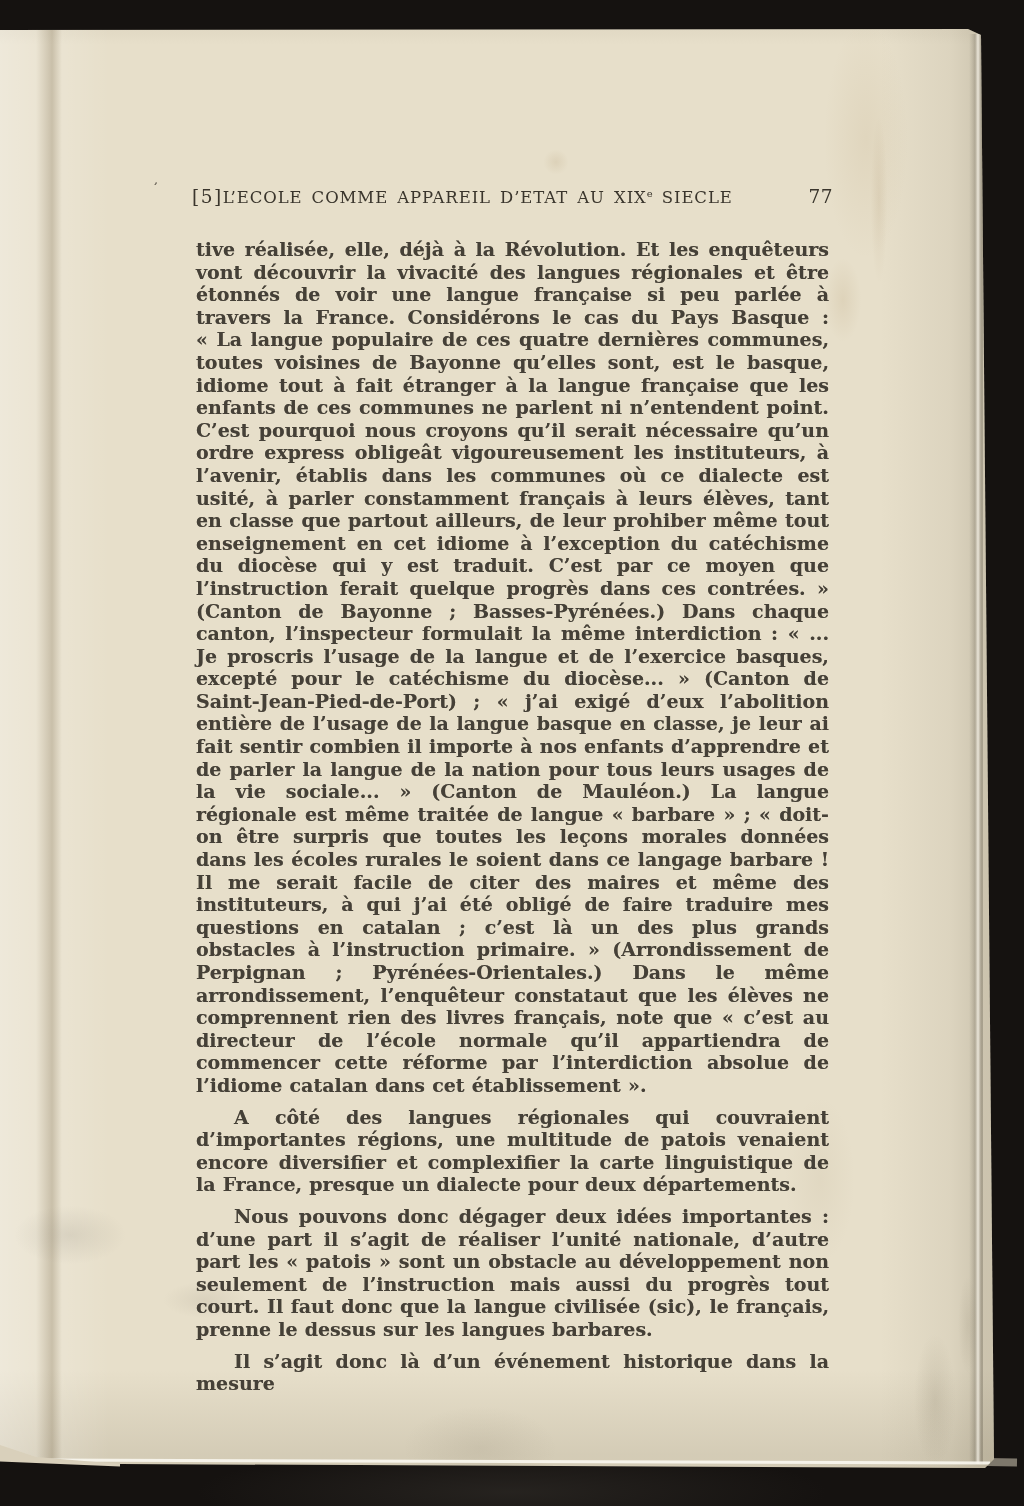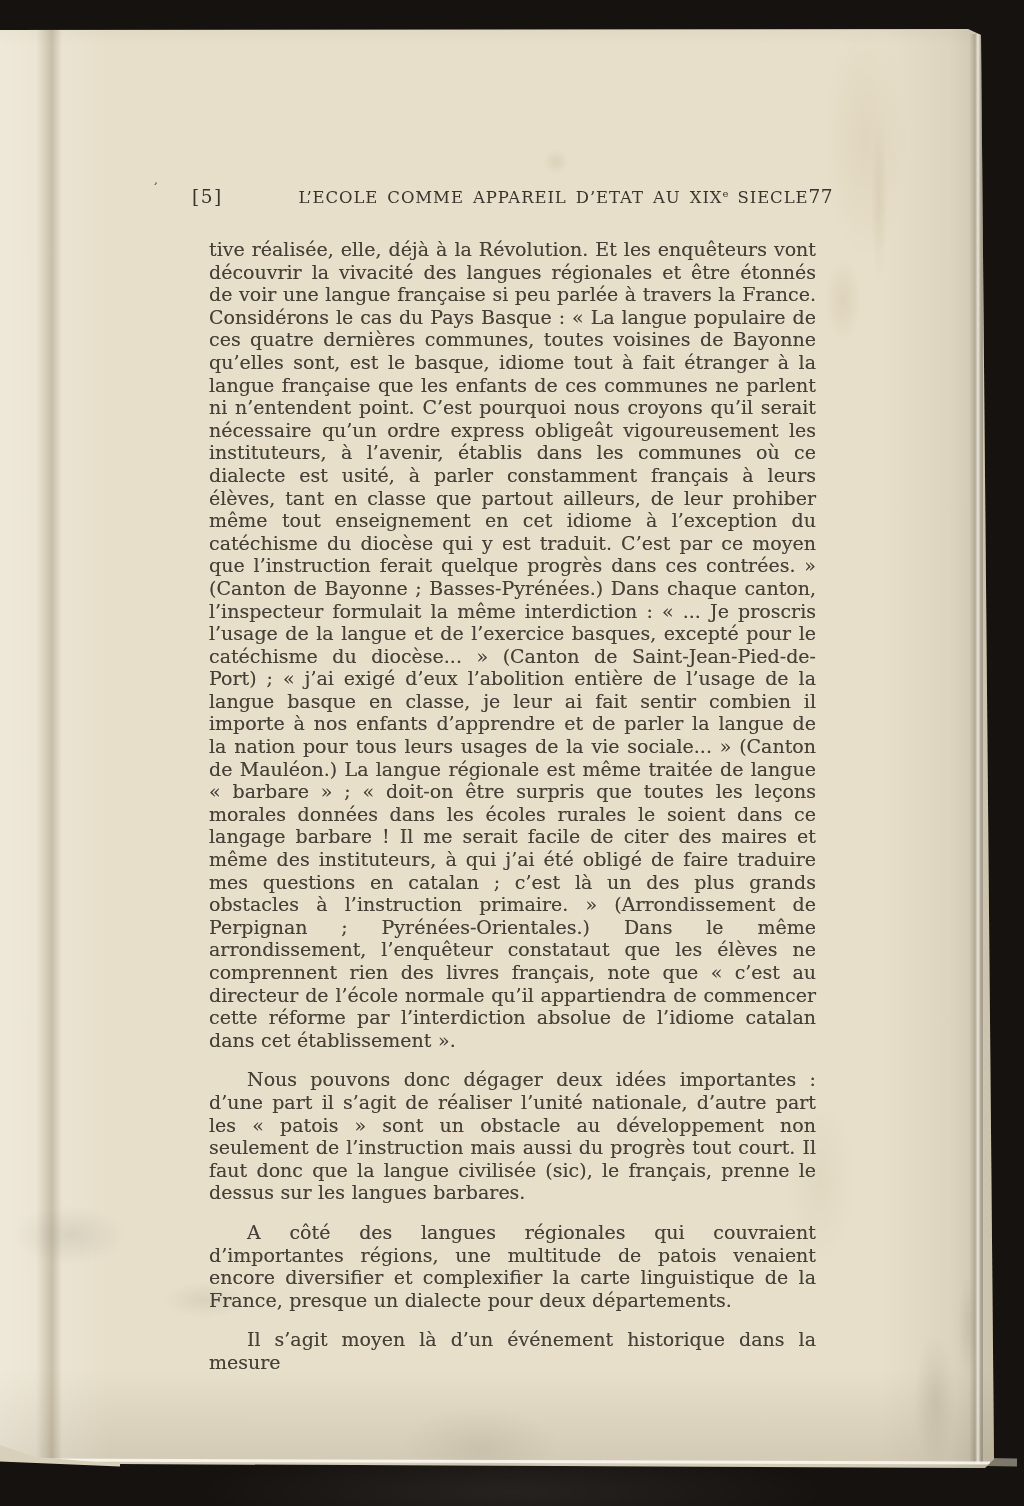--- a/index.html
+++ b/index.html
@@ -116,21 +116,21 @@
     font-size: 12px;
     color: #4d473d;
     transform: rotate(12deg);
   }
   .section-ref {
     font-size: 18.5px;
     letter-spacing: 1.5px;
   }
   .running-title {
     flex: 1;
-    text-align: right;
+    text-align: left;
     font-size: 16.5px;
     letter-spacing: .9px;
     word-spacing: 3px;
   }
   .title-sup {
     font-size: 10px;
     vertical-align: 6px;
     letter-spacing: 0;
   }
   .page-number {
@@ -139,21 +139,21 @@
   }
   .body-text {
     margin-top: 31px;
     font-size: 19px;
     line-height: 22.6px;
     text-align: justify;
     word-spacing: .5px;
     color: #454037;
     text-shadow: 0 0 .4px rgba(64,58,46,.45);
   }
-  .body-text p { margin: 17px; }
+  .body-text p { margin: 4px; font-weight: bold; }
   .body-text p.indent {
     text-indent: 38px;
     margin-top: 9px;
   }
 </style>
 </head>
 <body>
 
 <div class="stage">
 
@@ -169,20 +169,20 @@
 
       <div class="running-header">
         <span class="corner-mark">’</span>
         <span class="section-ref">[5]</span>
         <span class="running-title"><span>L’ECOLE COMME APPAREIL D’ETAT AU XIX</span><sup class="title-sup">e</sup><span> SIECLE</span></span>
         <span class="page-number">77</span>
       </div>
 
       <div class="body-text">
         <p>tive réalisée, elle, déjà à la Révolution. Et les enquêteurs vont découvrir la vivacité des langues régionales et être étonnés de voir une langue française si peu parlée à travers la France. Considérons le cas du Pays Basque&nbsp;: «&nbsp;La langue populaire de ces quatre dernières communes, toutes voisines de Bayonne qu’elles sont, est le basque, idiome tout à fait étranger à la langue française que les enfants de ces communes ne parlent ni n’entendent point. C’est pourquoi nous croyons qu’il serait nécessaire qu’un ordre express obligeât vigoureusement les instituteurs, à l’avenir, établis dans les communes où ce dialecte est usité, à parler constamment français à leurs élèves, tant en classe que partout ailleurs, de leur prohiber même tout enseignement en cet idiome à l’exception du catéchisme du diocèse qui y est traduit. C’est par ce moyen que l’instruction ferait quelque progrès dans ces contrées.&nbsp;» (Canton de Bayonne&nbsp;; Basses-Pyrénées.) Dans chaque canton, l’inspecteur formulait la même interdiction&nbsp;: «&nbsp;... Je proscris l’usage de la langue et de l’exercice basques, excepté pour le catéchisme du diocèse...&nbsp;» (Canton de Saint-Jean-Pied-de-Port)&nbsp;; «&nbsp;j’ai exigé d’eux l’abolition entière de l’usage de la langue basque en classe, je leur ai fait sentir combien il importe à nos enfants d’apprendre et de parler la langue de la nation pour tous leurs usages de la vie sociale...&nbsp;» (Canton de Mauléon.) La langue régionale est même traitée de langue «&nbsp;barbare&nbsp;»&nbsp;; «&nbsp;doit-on être surpris que toutes les leçons morales données dans les écoles rurales le soient dans ce langage barbare&nbsp;! Il me serait facile de citer des maires et même des instituteurs, à qui j’ai été obligé de faire traduire mes questions en catalan&nbsp;; c’est là un des plus grands obstacles à l’instruction primaire.&nbsp;» (Arrondissement de Perpignan&nbsp;; Pyrénées-Orientales.) Dans le même arrondissement, l’enquêteur constataut que les élèves ne comprennent rien des livres français, note que «&nbsp;c’est au directeur de l’école normale qu’il appartiendra de commencer cette réforme par l’interdiction absolue de l’idiome catalan dans cet établissement&nbsp;».</p>
+        <p class="indent">A côté des langues régionales qui couvraient d’importantes régions, une multitude de patois venaient encore diversifier et complexifier la carte linguistique de la France, presque un dialecte pour deux départements.</p>
         <p class="indent">Nous pouvons donc dégager deux idées importantes&nbsp;: d’une part il s’agit de réaliser l’unité nationale, d’autre part les «&nbsp;patois&nbsp;» sont un obstacle au développement non seulement de l’instruction mais aussi du progrès tout court. Il faut donc que la langue civilisée (sic), le français, prenne le dessus sur les langues barbares.</p>
-        <p class="indent">A côté des langues régionales qui couvraient d’importantes régions, une multitude de patois venaient encore diversifier et complexifier la carte linguistique de la France, presque un dialecte pour deux départements.</p>
-        <p class="indent">Il s’agit moyen là d’un événement historique dans la mesure</p>
+        <p class="indent">Il s’agit donc là d’un événement historique dans la mesure</p>
       </div>
 
     </div>
   </div>
 </div>
 
 </body></html>

